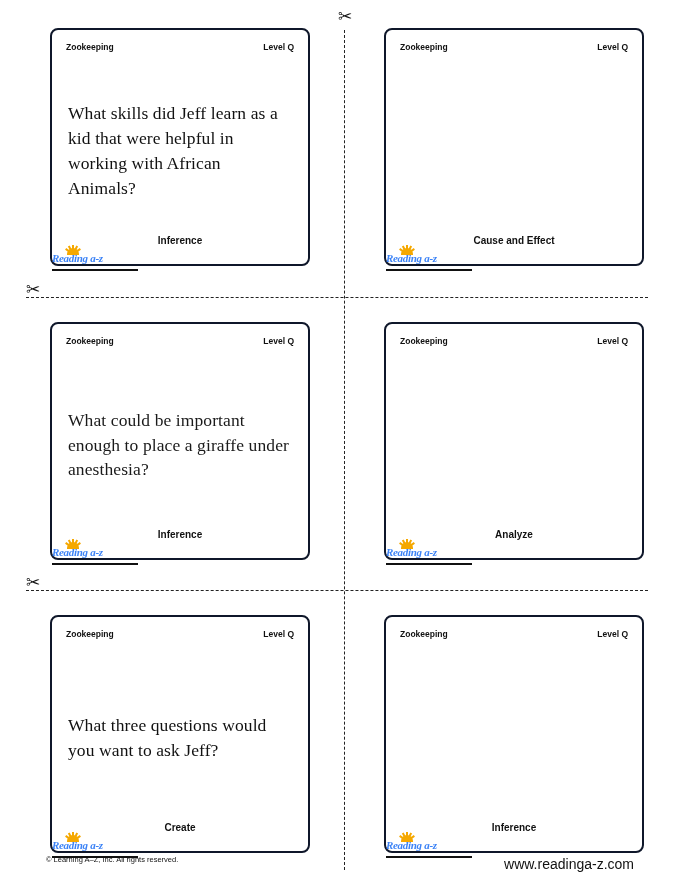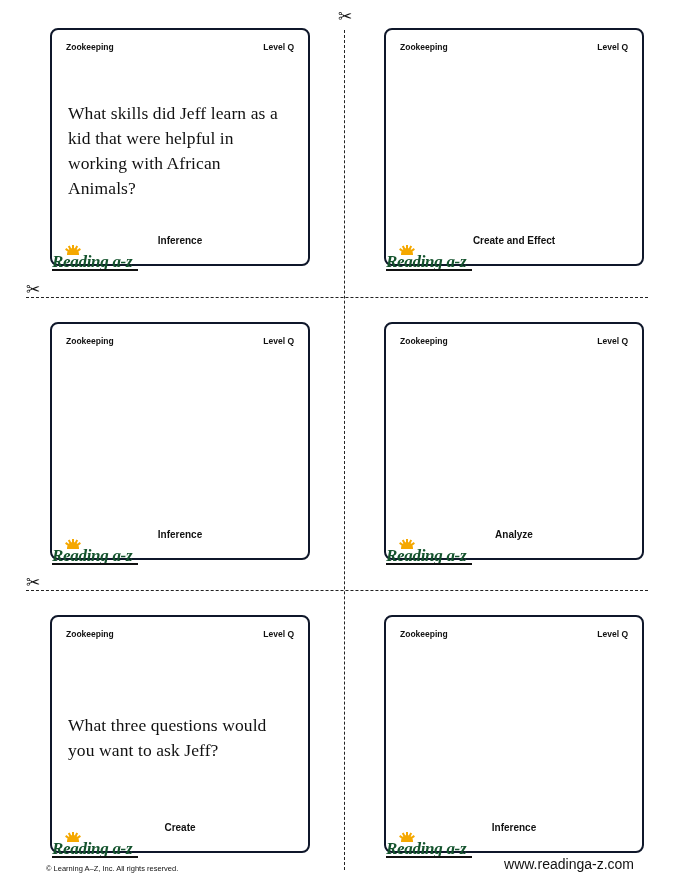--- a/index.html
+++ b/index.html
@@ -144,39 +144,39 @@
     background: #f5a800;
     border-radius: 12px 12px 0 0;
   }
   .logo .wordmark {
     position: absolute;
     left: 8px;
     top: 10px;
     font-family: "Liberation Serif", serif;
     font-weight: bold;
     font-style: italic;
-    font-size: 17px;
-    color: #14532d;
+    font-size: 11px;
+    color: #3b82f6;
     letter-spacing: -0.3px;
     white-space: nowrap;
   }
   .logo .underline {
     position: absolute;
     left: 8px;
     top: 27px;
     width: 86px;
     height: 2px;
     background: #111;
   }
 
   
   .footer-left {
     position: absolute;
     left: 46px;
-    bottom: 15px;
+    bottom: 24px;
     font-size: 7.5px;
     color: #111;
   }
   .footer-right {
     position: absolute;
     right: 40px;
     bottom: 16px;
     font-size: 14px;
     color: #111;
   }
@@ -213,40 +213,41 @@
       <div class="wordmark">Reading a-z</div>
       <div class="underline"></div>
     </div>
   </div>
 
   <div class="card c1">
     <div class="card-head">
       <span>Zookeeping</span>
       <span>Level Q</span>
     </div>
-    <div class="card-skill">Create and Effect</div>
+    <div class="card-skill">Cause and Effect</div>
     <div class="logo">
       <div class="sun">
         <div class="ray" style="transform:rotate(-55deg)"></div>
         <div class="ray" style="transform:rotate(-28deg)"></div>
         <div class="ray" style="transform:rotate(0deg)"></div>
         <div class="ray" style="transform:rotate(28deg)"></div>
         <div class="ray" style="transform:rotate(55deg)"></div>
         <div class="core"></div>
       </div>
       <div class="wordmark">Reading a-z</div>
       <div class="underline"></div>
     </div>
   </div>
 
   <div class="card c2 smudge">
     <div class="card-head">
       <span>Zookeeping</span>
       <span>Level Q</span>
     </div>
+    <div class="card-question">What could be important enough to place a giraffe under anesthesia?</div>
     <div class="card-skill">Inference</div>
     <div class="logo">
       <div class="sun">
         <div class="ray" style="transform:rotate(-55deg)"></div>
         <div class="ray" style="transform:rotate(-28deg)"></div>
         <div class="ray" style="transform:rotate(0deg)"></div>
         <div class="ray" style="transform:rotate(28deg)"></div>
         <div class="ray" style="transform:rotate(55deg)"></div>
         <div class="core"></div>
       </div>

